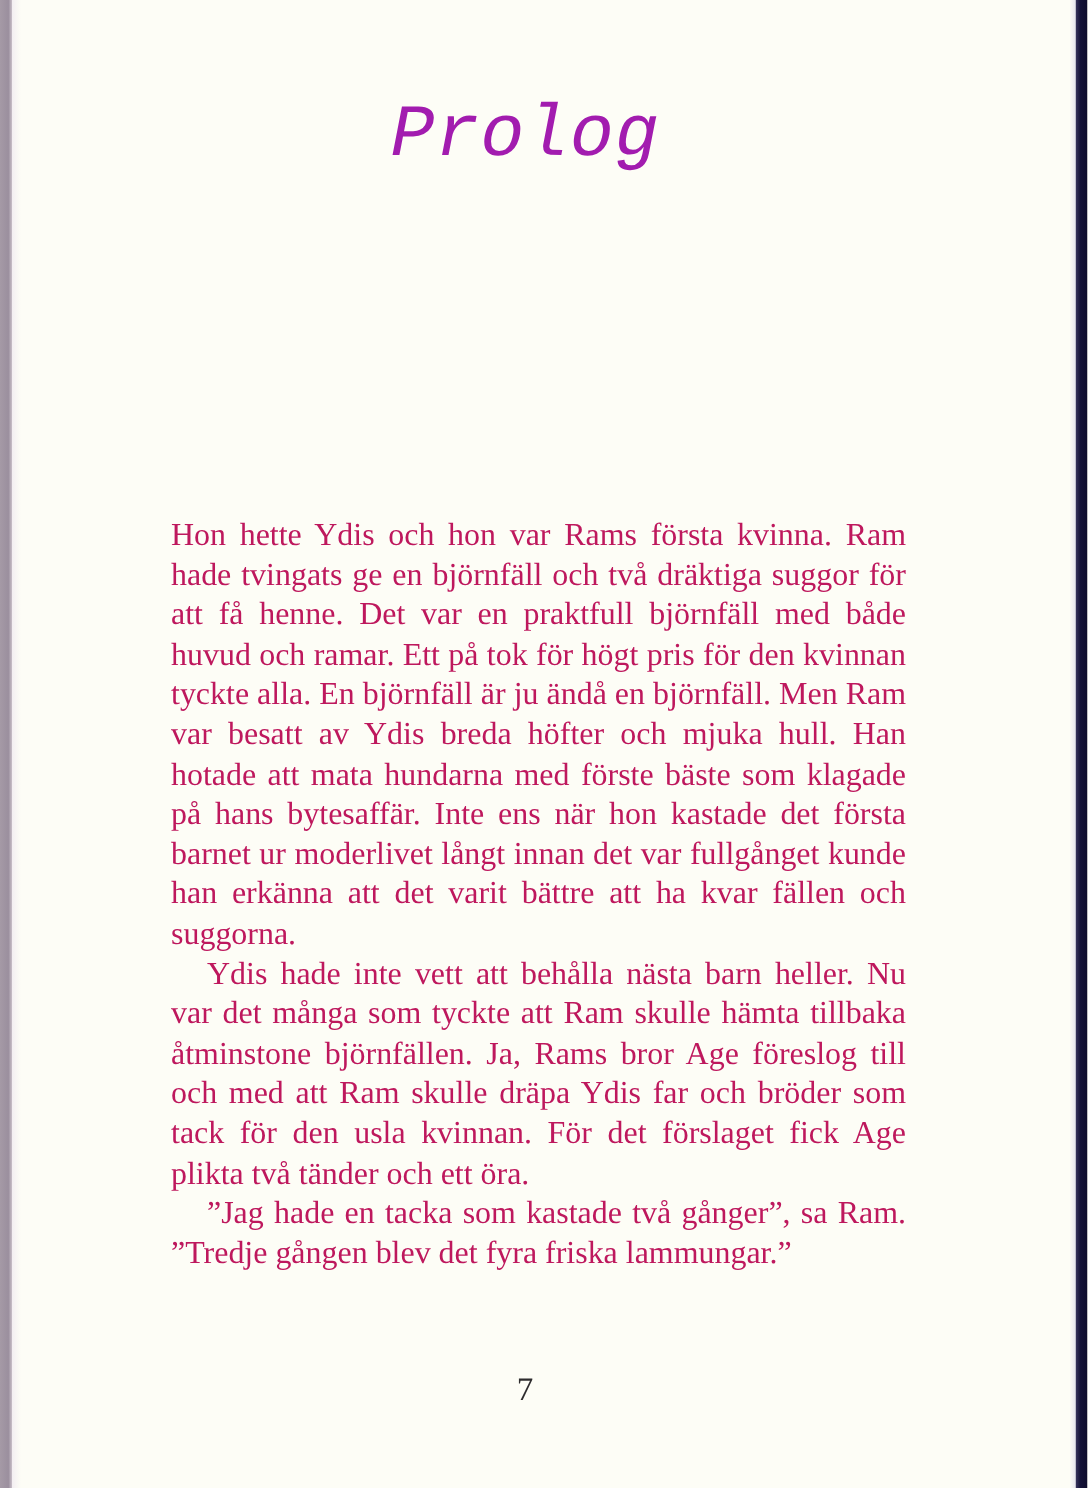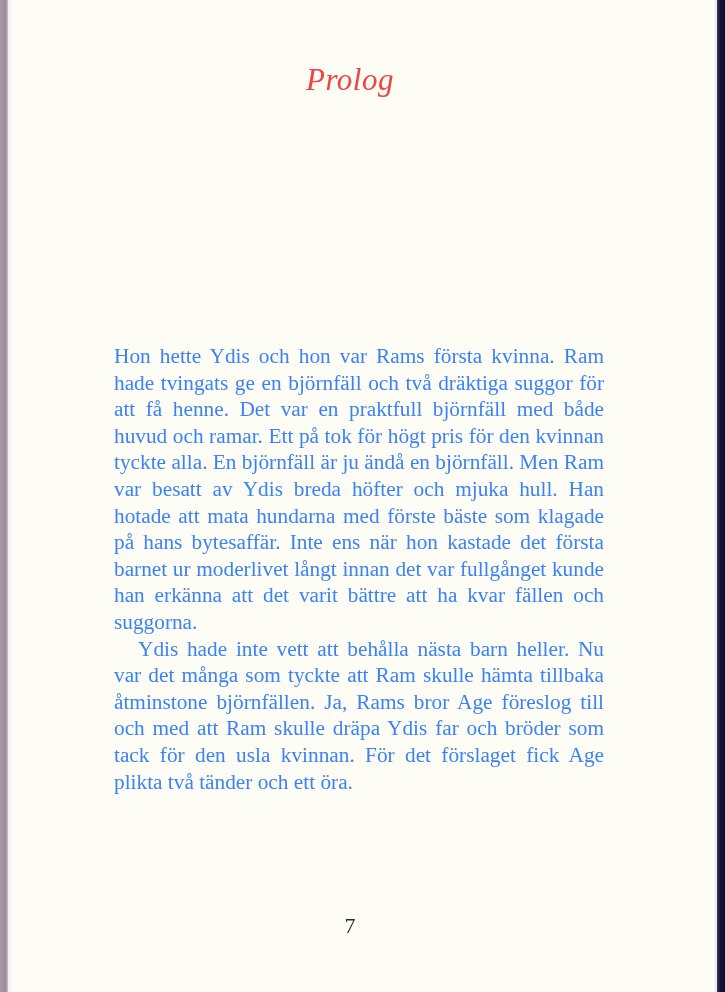--- a/index.html
+++ b/index.html
@@ -40,37 +40,37 @@
     .page {
       position: absolute;
       left: 0; top: 0;
       width: 725px; height: 992px;
     }
     .chapter-title {
       position: absolute;
       left: 0; width: 700px;
       top: 62px;
       text-align: center;
-      font-family: Liberation Serif, serif;
+      font-family: Liberation Mono, monospace;
       font-style: italic;
-      font-size: 31px;
-      color: #ef4444;
+      font-size: 49px;
+      color: #a21caf;
       letter-spacing: 0.5px;
       margin: 0;
       font-weight: normal;
     }
     .body-text {
       position: absolute;
       left: 114px;
       top: 343px;
       width: 490px;
       font-family: "Liberation Serif", serif;
       font-size: 21.3px;
       line-height: 26.6px;
-      color: #3b82f6;
+      color: #be185d;
       text-align: justify;
     }
     .body-text p {
       margin: 0;
     }
     .body-text p.indent {
       text-indent: 24px;
       font-family: Liberation Serif, serif;
     }
     .page-number {
@@ -90,16 +90,17 @@
 <div class="left-edge-shade"></div>
 <div class="right-edge"></div>
 <div class="right-edge-shade"></div>
 
 <div class="page">
   <h1 class="chapter-title">Prolog</h1>
 
   <div class="body-text">
     <p>Hon hette Ydis och hon var Rams första kvinna. Ram hade tvingats ge en björnfäll och två dräktiga suggor för att få henne. Det var en praktfull björnfäll med både huvud och ramar. Ett på tok för högt pris för den kvinnan tyckte alla. En björnfäll är ju ändå en björnfäll. Men Ram var besatt av Ydis breda höfter och mjuka hull. Han hotade att mata hundarna med förste bäste som klagade på hans bytesaffär. Inte ens när hon kastade det första barnet ur moderlivet långt innan det var fullgånget kunde han erkänna att det varit bättre att ha kvar fällen och suggorna.</p>
     <p class="indent">Ydis hade inte vett att behålla nästa barn heller. Nu var det många som tyckte att Ram skulle hämta tillbaka åtminstone björnfällen. Ja, Rams bror Age föreslog till och med att Ram skulle dräpa Ydis far och bröder som tack för den usla kvinnan. För det förslaget fick Age plikta två tänder och ett öra.</p>
+    <p class="indent">”Jag hade en tacka som kastade två gånger”, sa Ram. ”Tredje gången blev det fyra friska lamm­ungar.”</p>
   </div>
 
   <div class="page-number">7</div>
 </div>
 
 </body></html>

